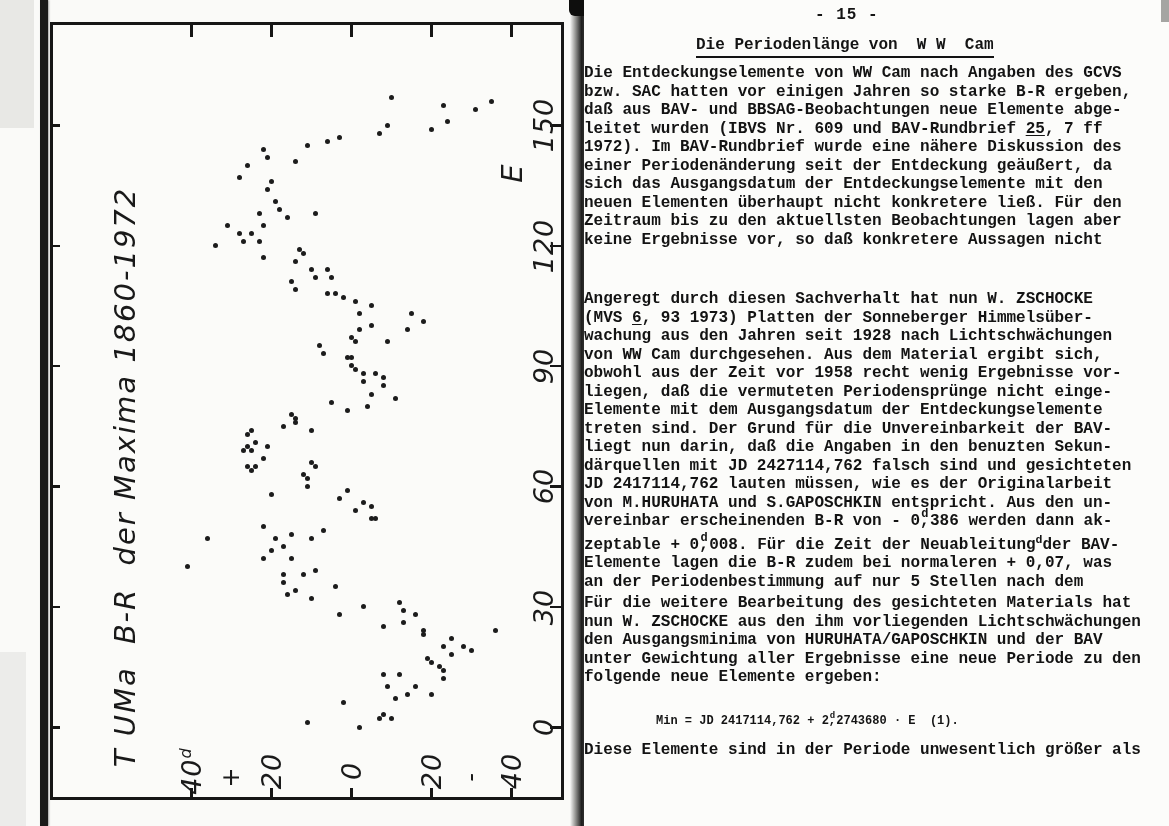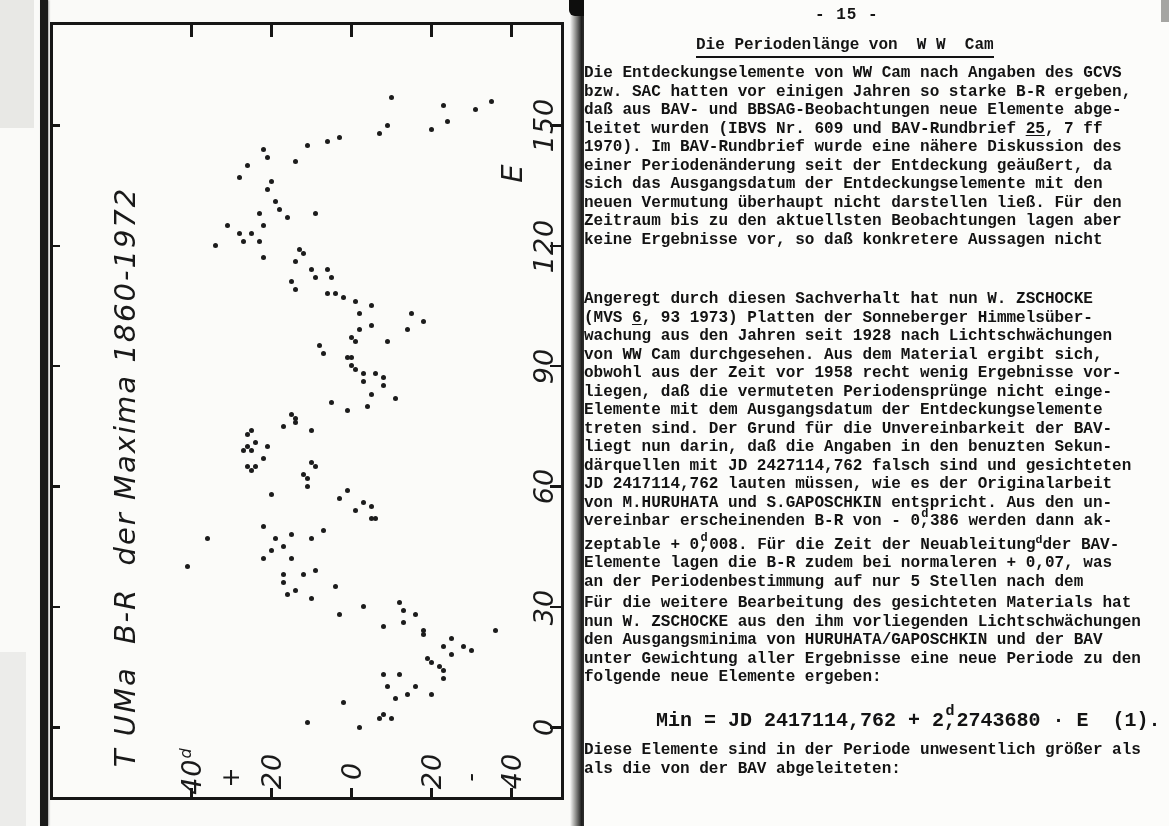--- a/index.html
+++ b/index.html
@@ -28,21 +28,21 @@
 
   
   #gutter{position:absolute;left:570px;top:0;width:24px;height:826px;
           background:linear-gradient(90deg,rgba(230,230,227,0) 0%,#8a8a87 25%,#1f1f1e 48%,#3c3c3a 68%,rgba(250,250,248,0) 100%);}
   #gutter-top-blob{position:absolute;left:569px;top:0;width:27px;height:16px;background:#0e0e0d;border-radius:0 0 6px 6px;}
 
   
   #right-page{position:absolute;left:584px;top:0;width:585px;height:826px;background:#fcfcfa;}
   .line{white-space:pre;font-size:16px;line-height:18.5px;font-weight:bold;color:#131313;}
   .para{position:absolute;left:0;}
-  .eq{position:absolute;left:72px;white-space:pre;font-size:20px;font-weight:bold;color:#131313;}
+  .eq{position:absolute;left:72px;white-space:pre;font-size:12px;font-weight:bold;color:#131313;}
   #page-number{position:absolute;left:231px;top:6px;font-size:16px;font-weight:bold;letter-spacing:1px;}
   #doc-title{position:absolute;left:112px;top:36px;font-size:16px;font-weight:bold;white-space:pre;
              border-bottom:2px solid #131313;padding-bottom:2px;}
   sup{font-size:.72em;}
   u{text-underline-offset:2px;}
   .dc{position:relative;display:inline-block;width:.62em;}
   .dc i{position:absolute;left:.1em;top:-.58em;font-style:normal;font-size:.75em;}
   #edge-mark-tr{position:absolute;left:1161px;top:0;width:8px;height:22px;background:#6a6a68;opacity:.6;}
 </style>
 </head>
@@ -258,24 +258,24 @@
 
   <div id="right-page">
     <div id="page-number">- 15 -</div>
     <div id="doc-title">Die Periodenlänge von  W W  Cam</div>
 
     <div class="para" style="top:64px;">
         <div class="line">Die Entdeckungselemente von WW Cam nach Angaben des GCVS</div>
         <div class="line">bzw. SAC hatten vor einigen Jahren so starke B-R ergeben,</div>
         <div class="line">daß aus BAV- und BBSAG-Beobachtungen neue Elemente abge-</div>
         <div class="line">leitet wurden (IBVS Nr. 609 und BAV-Rundbrief <u>25</u>, 7 ff</div>
-        <div class="line">1970). Im BAV-Rundbrief wurde eine nähere Diskussion des</div>
+        <div class="line">1972). Im BAV-Rundbrief wurde eine nähere Diskussion des</div>
         <div class="line">einer Periodenänderung seit der Entdeckung geäußert, da</div>
         <div class="line">sich das Ausgangsdatum der Entdeckungselemente mit den</div>
-        <div class="line">neuen Vermutung überhaupt nicht darstellen ließ. Für den</div>
+        <div class="line">neuen Elementen überhaupt nicht konkretere ließ. Für den</div>
         <div class="line">Zeitraum bis zu den aktuellsten Beobachtungen lagen aber</div>
         <div class="line">keine Ergebnisse vor, so daß konkretere Aussagen nicht</div>
       </div>
     <div class="para" style="top:290px;">
         <div class="line">Angeregt durch diesen Sachverhalt hat nun W. ZSCHOCKE</div>
         <div class="line">(MVS <u>6</u>, 93 1973) Platten der Sonneberger Himmelsüber-</div>
         <div class="line">wachung aus den Jahren seit 1928 nach Lichtschwächungen</div>
         <div class="line">von WW Cam durchgesehen. Aus dem Material ergibt sich,</div>
         <div class="line">obwohl aus der Zeit vor 1958 recht wenig Ergebnisse vor-</div>
         <div class="line">liegen, daß die vermuteten Periodensprünge nicht einge-</div>
@@ -295,20 +295,19 @@
         <div class="line">nun W. ZSCHOCKE aus den ihm vorliegenden Lichtschwächungen</div>
         <div class="line">den Ausgangsminima von HURUHATA/GAPOSCHKIN und der BAV</div>
         <div class="line">unter Gewichtung aller Ergebnisse eine neue Periode zu den</div>
         <div class="line">folgende neue Elemente ergeben:</div>
       </div>
 
     <div class="eq line" style="top:712px;">Min = JD 2417114,762 + 2<span class="dc"><i>d</i>,</span>2743680 · E  (1).</div>
 
     <div class="para" style="top:741px;">
         <div class="line">Diese Elemente sind in der Periode unwesentlich größer als</div>
-        <div class="line">als die von der BAV abgeleiteten:</div>
       </div>
 
     <div class="eq line" style="top:816px;margin-top:28px;">Min = JD 2439403,556 + 2<span class="dc"><i>d</i>,</span>2743676 · E  (2).</div>
   </div>
 
   <div id="edge-mark-tr"></div>
 </div>
 
 </body></html>

